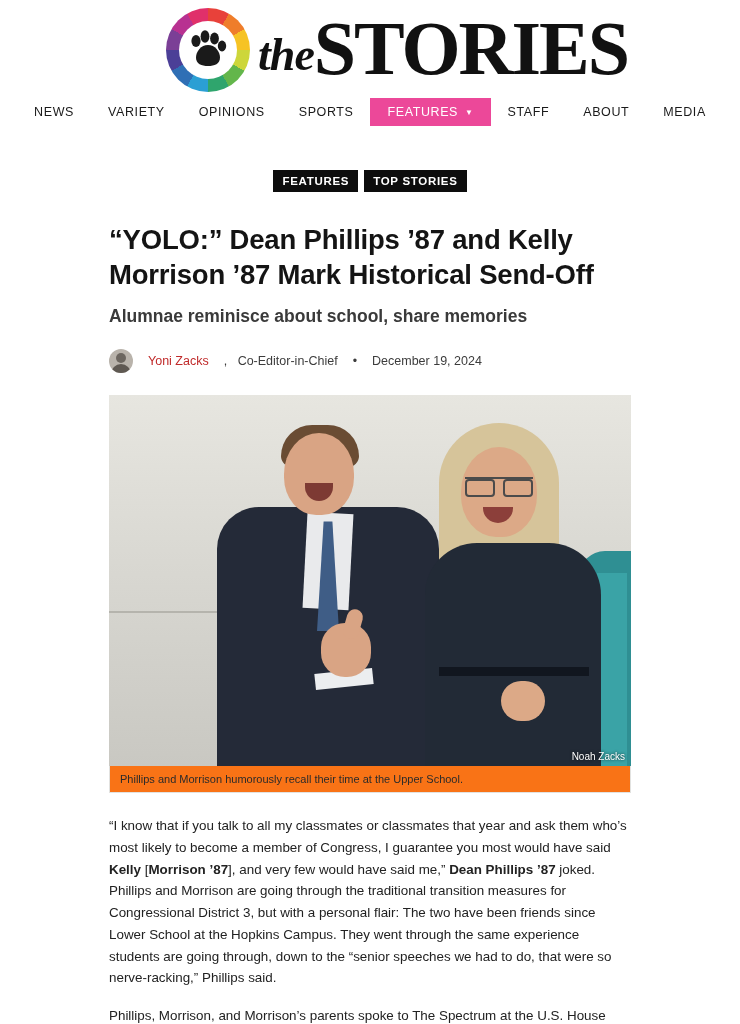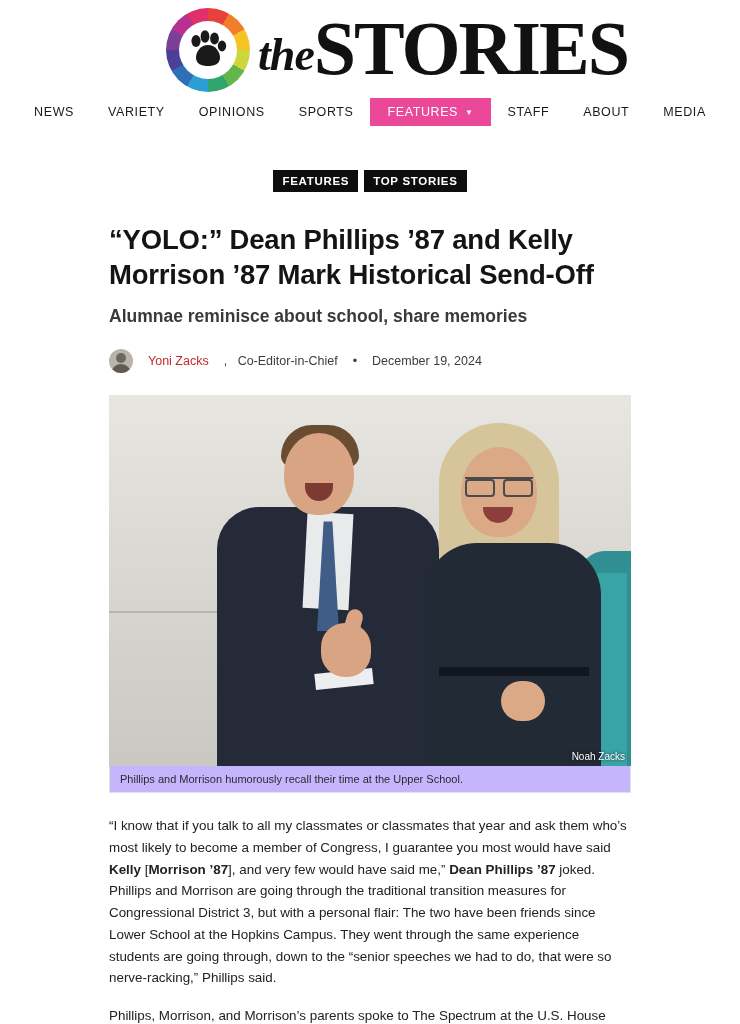--- a/index.html
+++ b/index.html
@@ -320,21 +320,21 @@
     width: 44px; height: 40px; border-radius: 20px;
     background:#dca987;
   }
   .credit {
     position:absolute; right: 6px; bottom: 4px;
     color: #ffffff;
     font-size: 10px;
     text-shadow: 0 0 3px rgba(0,0,0,.8);
   }
   figcaption {
-    background:#c4b5fd;
+    background:#f97316;
     border:1px solid #e2e2e0;
     border-top:none;
     font-size: 11px;
     color:#2b2b2b;
     padding: 7px 10px;
   }
 
   
   .body p {
     font-size: 13.4px;

